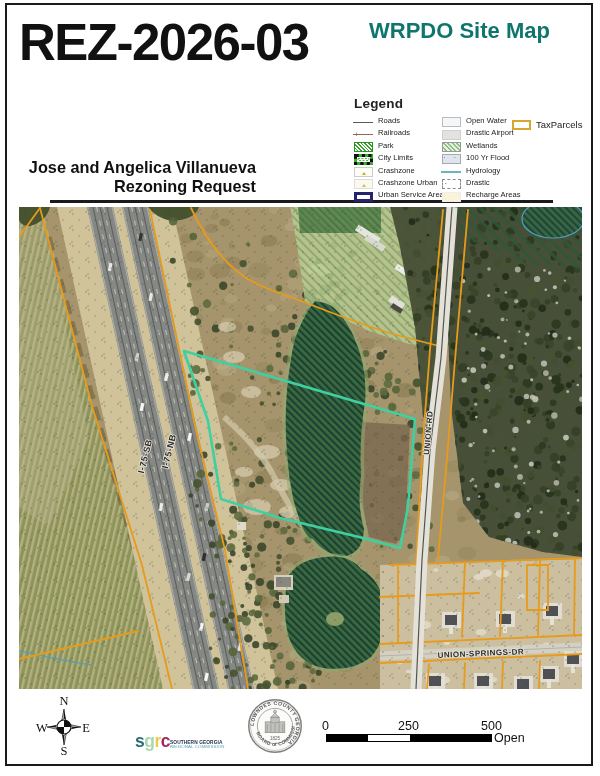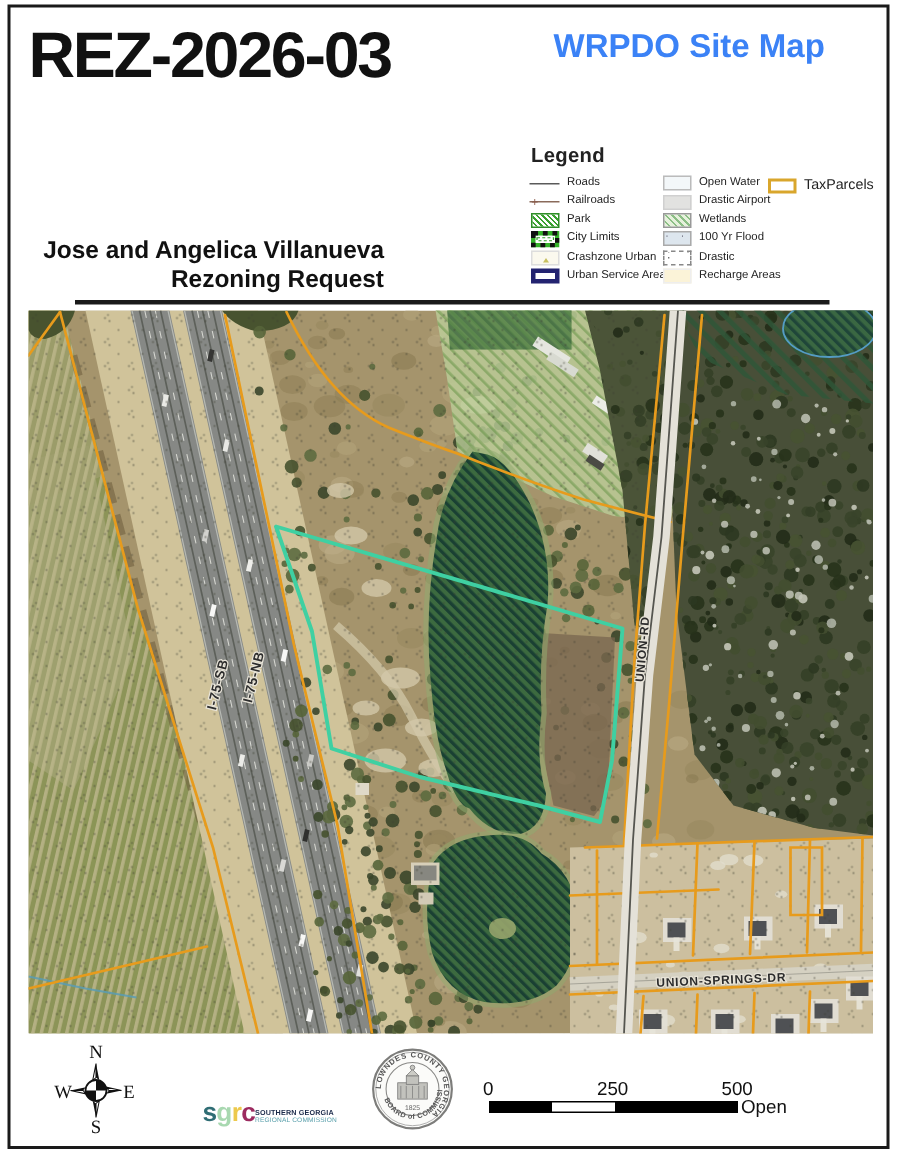--- a/index.html
+++ b/index.html
@@ -1,18 +1,18 @@
 <!DOCTYPE html>
 <html><head><meta charset="utf-8">
 <style>
 * { margin:0; padding:0; box-sizing:border-box; }
 body { width:600px; height:776px; background:#fff; font-family:"Liberation Sans", sans-serif; position:relative; overflow:hidden; }
 .border { position:absolute; left:5px; top:3px; width:588px; height:763px; border:2px solid #1a1a1a; }
-.title { position:absolute; left:19px; top:13px; font-size:43px; font-weight:bold; letter-spacing:-1.5px; color:#111; }
-.subtitle { position:absolute; left:369px; top:18px; font-size:22px; font-weight:bold; color:#3b82f6; }
+.title { position:absolute; left:19px; top:13px; font-size:51px; font-weight:bold; letter-spacing:-1.5px; color:#111; }
+.subtitle { position:absolute; left:369px; top:18px; font-size:22px; font-weight:bold; color:#0f766e; }
 .who { position:absolute; left:8px; top:158px; width:248px; text-align:right; font-size:16.3px; font-weight:bold; color:#111; line-height:19px; }
 .rule { position:absolute; left:50px; top:200px; width:503px; height:2.5px; background:#1a1a1a; }
 .legend { position:absolute; left:352px; top:97px; white-space:nowrap; }
 .legend h4 { font-size:13.5px; font-weight:bold; color:#222; margin:0 0 5px 2px; letter-spacing:0.2px; line-height:14px; }
 .lrow { display:flex; height:12.4px; }
 .lsw { width:22px; min-width:22px; display:inline-flex; justify-content:center; align-items:center; }
 .lsw.c2 { margin-left:5px; }
 .llab { font-size:7.6px; color:#222; margin-left:4px; width:57px; min-width:57px; white-space:nowrap; overflow:visible; }
 .sw { width:19px; height:10px; display:inline-block; position:relative; overflow:hidden; }
 .lline { width:20px; height:1.6px; display:inline-block; }
@@ -76,20 +76,32 @@
           <rect x="4" y="4.5" width="11" height="2" fill="#fff" stroke="#2f9f26" stroke-width="0.8" stroke-dasharray="2 1.5"></rect>
         </svg>
       </span>
       <span class="llab">City Limits</span>
       <span class="lsw c2">
         <span class="sw" style="background:#dde6ee;border:0.5px solid #aaa">
           <span class="dotrow">· · ·<br>· · ·</span>
         </span>
       </span>
       <span class="llab">100 Yr Flood</span>
+    </div>
+<div class="lrow">
+      <span class="lsw">
+        <span class="sw" style="background:#fdfdf6;border:0.5px solid #ccc">
+          <span class="tri" style="border-bottom-color:#b8b430"></span>
+        </span>
+      </span>
+      <span class="llab">Crashzone</span>
+      <span class="lsw c2">
+        <span class="lline" style="background:#6fb3bd;height:2px"></span>
+      </span>
+      <span class="llab">Hydrology</span>
     </div>
 <div class="lrow">
       <span class="lsw">
         <span class="sw" style="background:#fbf9ee;border:0.5px solid #ddd">
           <span class="tri" style="border-bottom-color:#c8c060"></span>
         </span>
       </span>
       <span class="llab">Crashzone Urban</span>
       <span class="lsw c2">
         <span class="sw" style="background:#fff;border:1px dashed #888">

